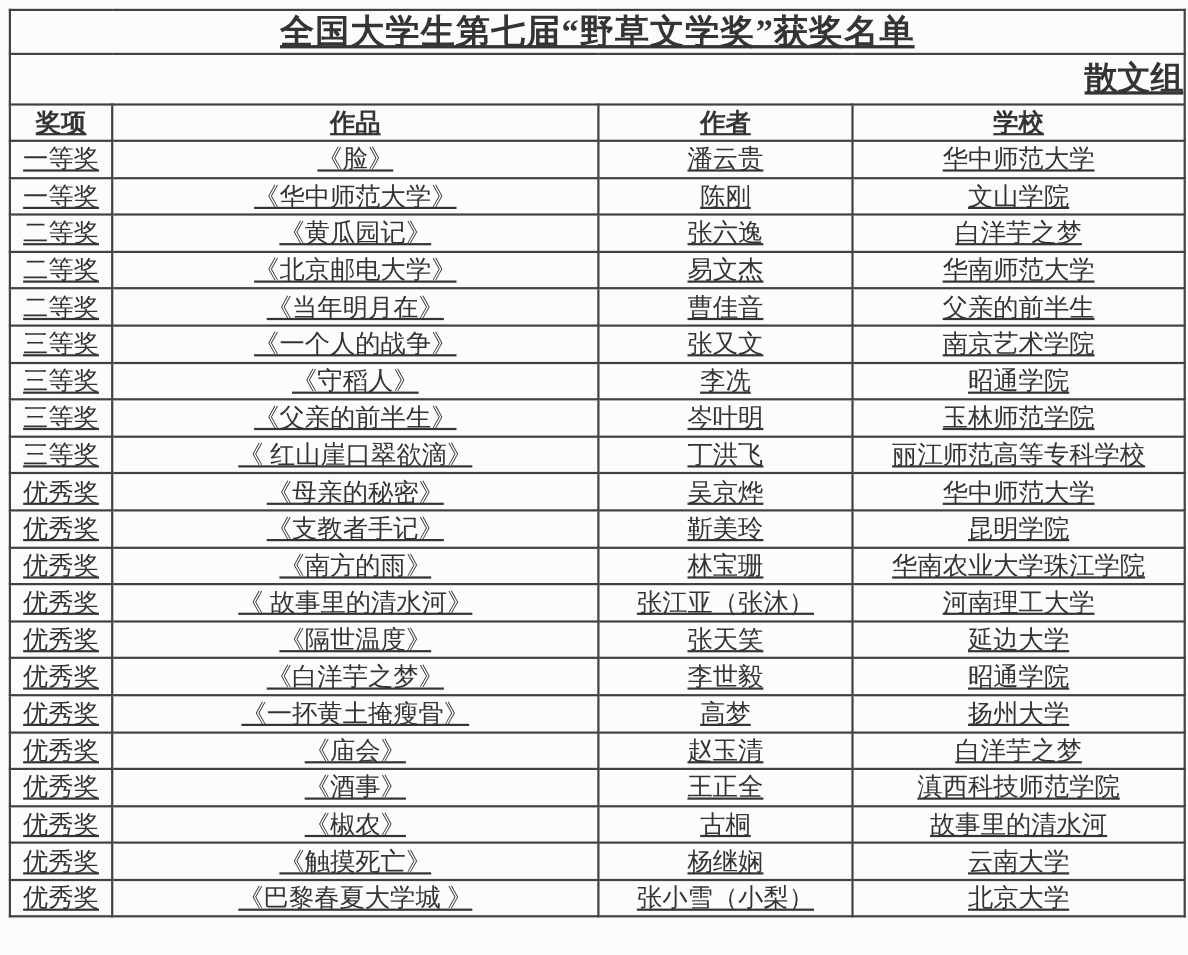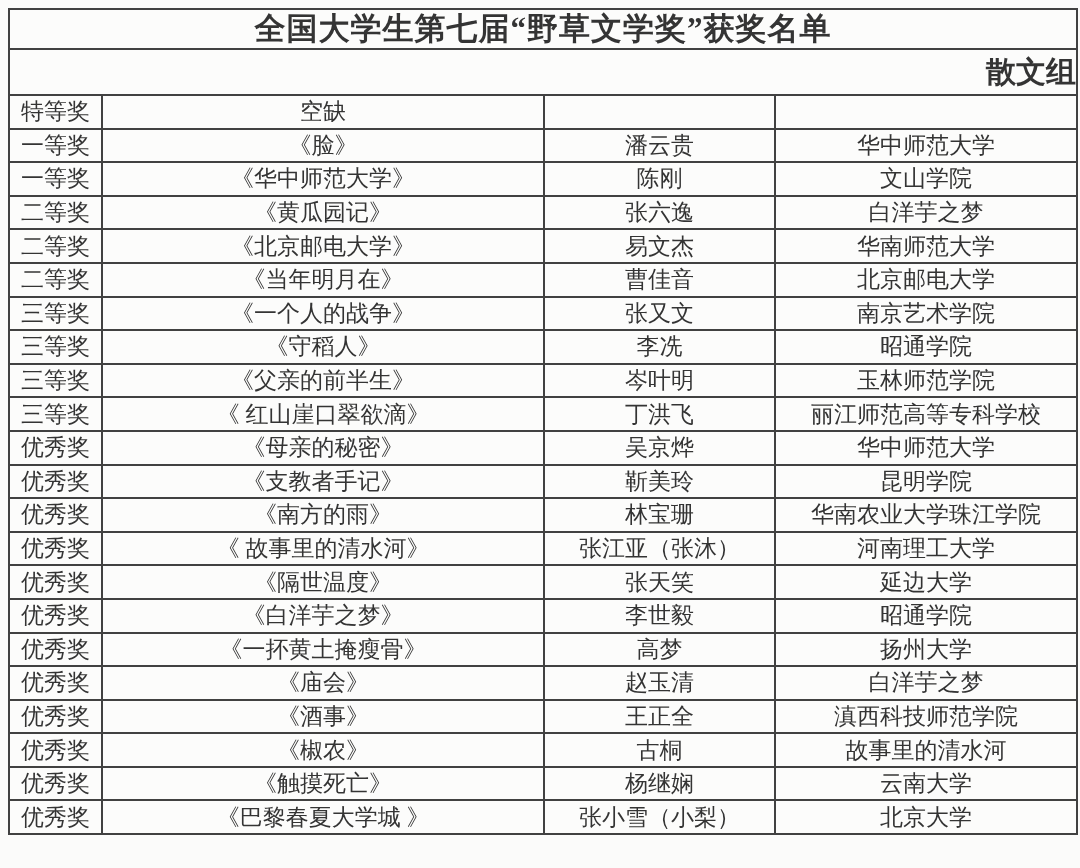--- a/index.html
+++ b/index.html
@@ -15,20 +15,21 @@
     overflow: hidden;
     background: var(--page-bg);
     font-family: "Liberation Serif", "DejaVu Serif", serif;
     color: var(--text-color);
   }
   .page {
     position: relative;
     width: 1080px;
     height: 656px;
     padding: 8px 4px 0 8px;
+    text-decoration: underline;
   }
   table.awards {
     border-collapse: collapse;
     table-layout: fixed;
     width: 1068px;
     background: var(--cell-bg);
   }
   table.awards th,
   table.awards td {
     border: 2px solid var(--border-color);
@@ -74,28 +75,28 @@
         <col style="width: 231px;">
         <col style="width: 302px;">
       </colgroup>
     <thead>
       <tr class="title-row">
         <th colspan="4">全国大学生第七届“野草文学奖”获奖名单</th>
       </tr>
       <tr class="subtitle-row">
         <th colspan="4">散文组</th>
       </tr>
+      <tr class="header-row" id="header-row">
+          <th>奖项</th>
+          <th>作品</th>
+          <th>作者</th>
+          <th>学校</th>
+        </tr>
     </thead>
     <tbody id="table-body">
-        <tr>
-          <td>特等奖</td>
-          <td>空缺</td>
-          <td></td>
-          <td></td>
-        </tr>
         <tr>
           <td>一等奖</td>
           <td>《脸》</td>
           <td>潘云贵</td>
           <td>华中师范大学</td>
         </tr>
         <tr>
           <td>一等奖</td>
           <td>《华中师范大学》</td>
           <td>陈刚</td>
@@ -110,21 +111,21 @@
         <tr>
           <td>二等奖</td>
           <td>《北京邮电大学》</td>
           <td>易文杰</td>
           <td>华南师范大学</td>
         </tr>
         <tr>
           <td>二等奖</td>
           <td>《当年明月在》</td>
           <td>曹佳音</td>
-          <td>北京邮电大学</td>
+          <td>父亲的前半生</td>
         </tr>
         <tr>
           <td>三等奖</td>
           <td>《一个人的战争》</td>
           <td>张又文</td>
           <td>南京艺术学院</td>
         </tr>
         <tr>
           <td>三等奖</td>
           <td>《守稻人》</td>

